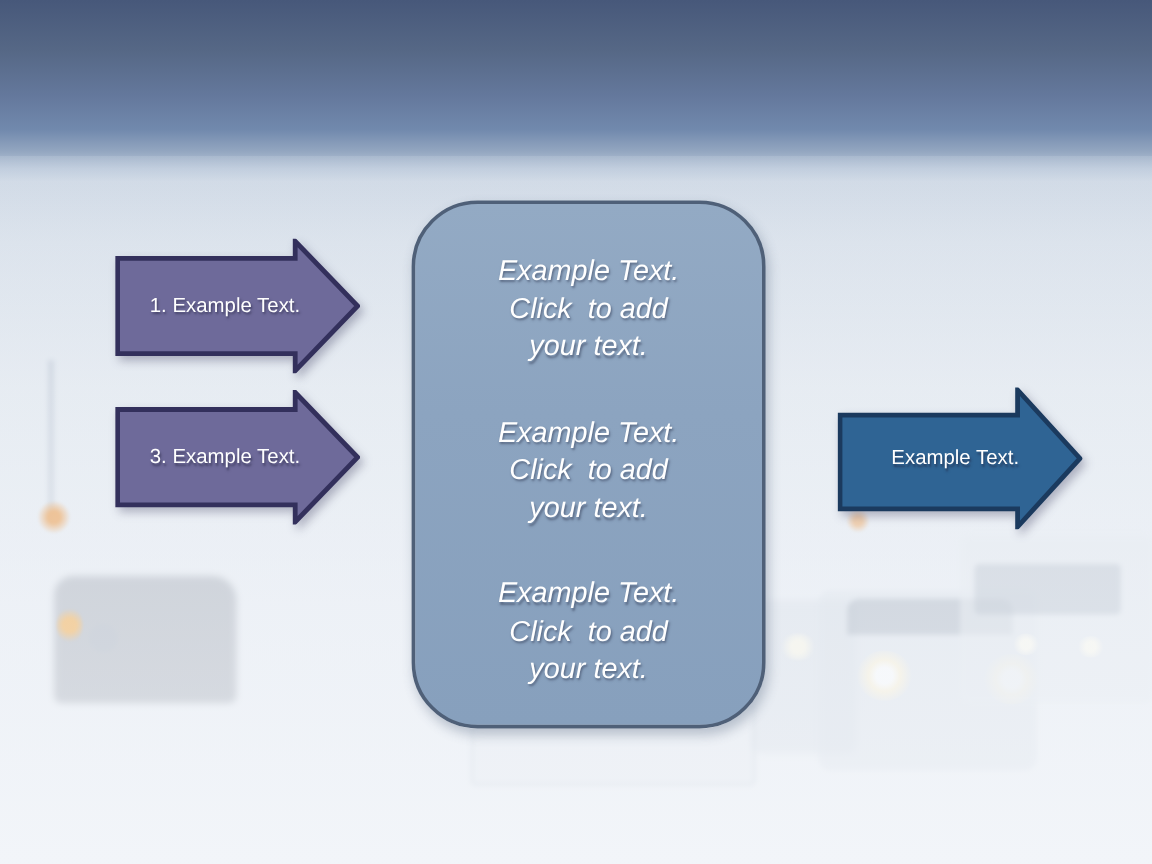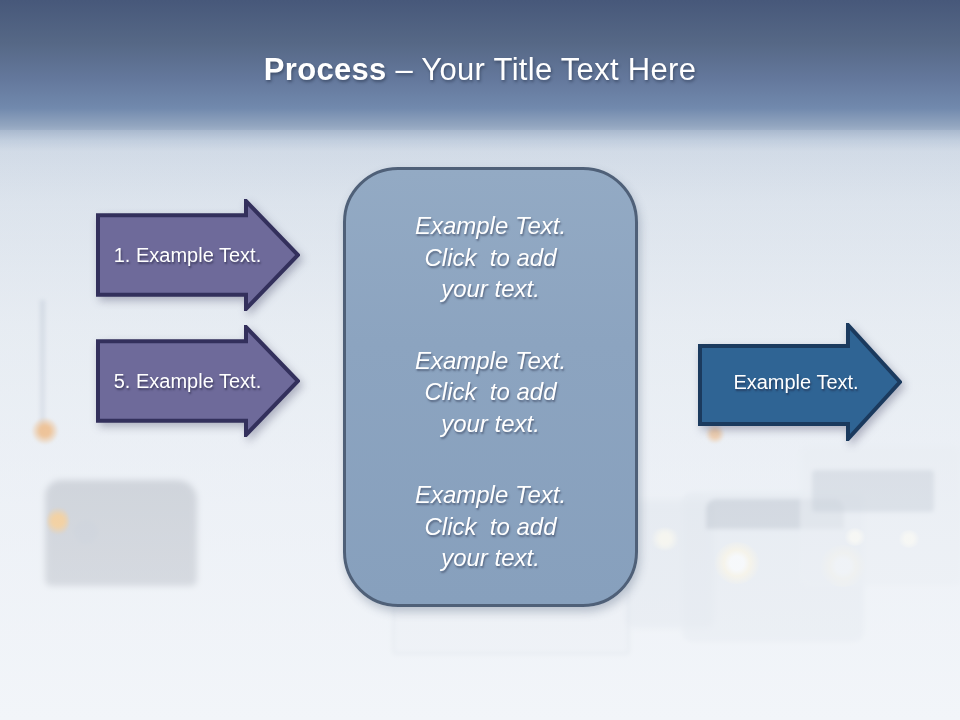--- a/index.html
+++ b/index.html
@@ -63,21 +63,21 @@
   .title .title-bold{font-weight:bold;}
 
   
   .arrow{position:absolute;filter:drop-shadow(3px 4px 4px rgba(45,45,80,.32));}
   .arrow svg{position:absolute;inset:0;width:100%;height:100%;}
   .arrow polygon{stroke-width:4;stroke-linejoin:miter;}
   polygon.purple{fill:var(--purple-fill);stroke:var(--purple-border);}
   polygon.blue{fill:var(--blue-fill);stroke:var(--blue-border);}
   .arrow-label{position:absolute;top:0;height:100%;left:0;width:183px;
     display:flex;align-items:center;justify-content:center;
-    color:#fff;font-size:20px;text-shadow:1px 2px 2px rgba(30,30,55,.55);}
+    color:#fff;font-size:17px;text-shadow:1px 2px 2px rgba(30,30,55,.55);}
   .arrow.left1{left:96px;top:199px;width:204px;height:112px;}
   .arrow.left2{left:96px;top:325px;width:204px;height:112px;}
   .arrow.left3{left:96px;top:449px;width:204px;height:112px;}
   .arrow.right{left:698px;top:323px;width:204px;height:118px;}
   .arrow.right .arrow-label{left:0;width:196px;}
 
   
   .center-box{position:absolute;left:343px;top:167px;width:295px;height:440px;
     box-sizing:border-box;border:3px solid var(--box-border);border-radius:55px;
     background:linear-gradient(180deg,#93aac4 0%,var(--box-fill) 40%,#87a0bd 100%);
@@ -107,35 +107,32 @@
     <div class="bg-glow bg-headlight hl-left"></div>
     <div class="bg-glow bg-headlight hl-right"></div>
     <div class="bg-bus"></div>
     <div class="bg-bus-windshield"></div>
     <div class="bg-glow bg-bus-light bl-left"></div>
     <div class="bg-glow bg-bus-light bl-right"></div>
     <div class="bg-glow bg-orange-glow"></div>
   </div>
   <div class="haze"></div>
 
-  <header class="title">
-    <span class="title-bold prewrap">Process</span><span class="prewrap"> – Your Title Text Here</span>
-  </header>
 
   <div class="arrow left1">
     <svg viewBox="0 0 204 110" preserveAspectRatio="none">
       <polygon class="purple" points="2,16 150,16 150,2 202,55 150,108 150,94 2,94"></polygon>
     </svg>
     <div class="arrow-label">1. Example Text.</div>
   </div>
   <div class="arrow left2">
     <svg viewBox="0 0 204 110" preserveAspectRatio="none">
       <polygon class="purple" points="2,16 150,16 150,2 202,55 150,108 150,94 2,94"></polygon>
     </svg>
-    <div class="arrow-label">5. Example Text.</div>
+    <div class="arrow-label">3. Example Text.</div>
   </div>
 
   <div class="center-box">
     <div class="box-block">
       <span class="box-line prewrap">Example Text.</span>
       <span class="box-line prewrap">Click  to add</span>
       <span class="box-line prewrap">your text.</span>
     </div>
     <div class="box-block">
       <span class="box-line prewrap">Example Text.</span>

